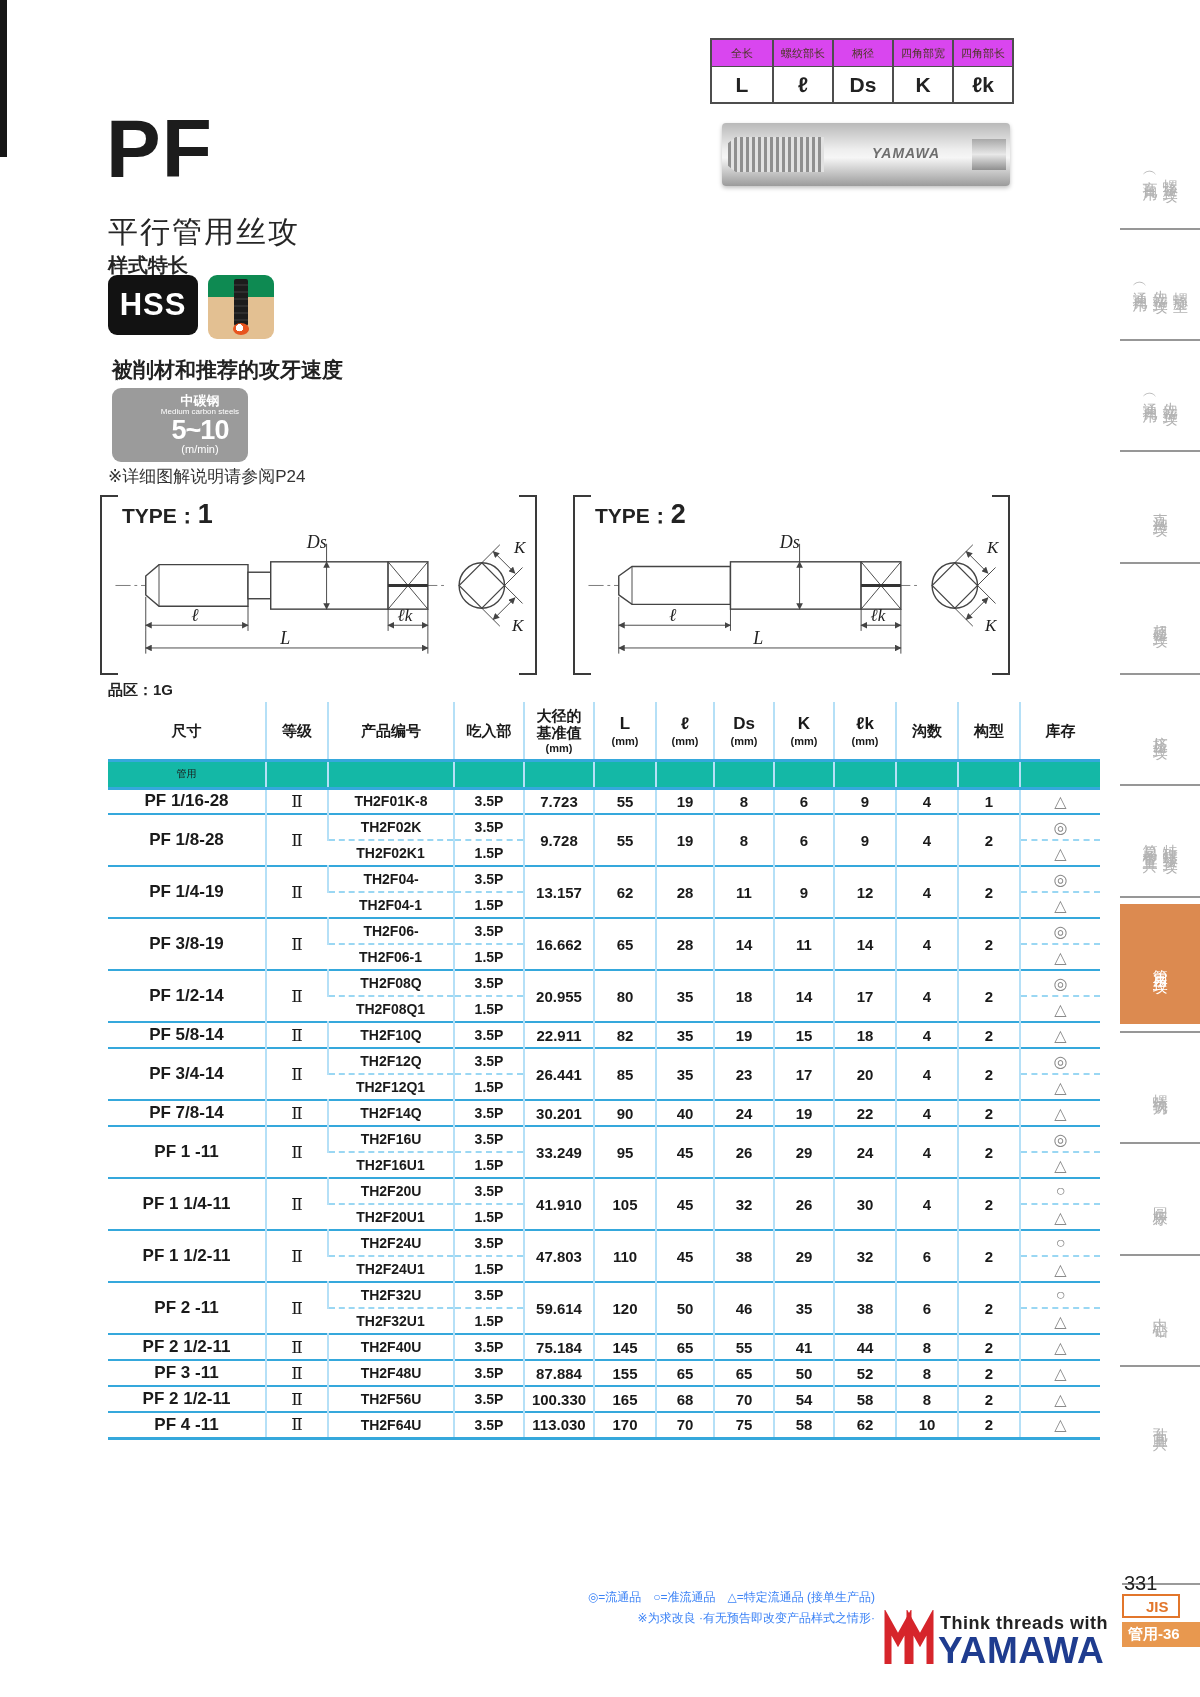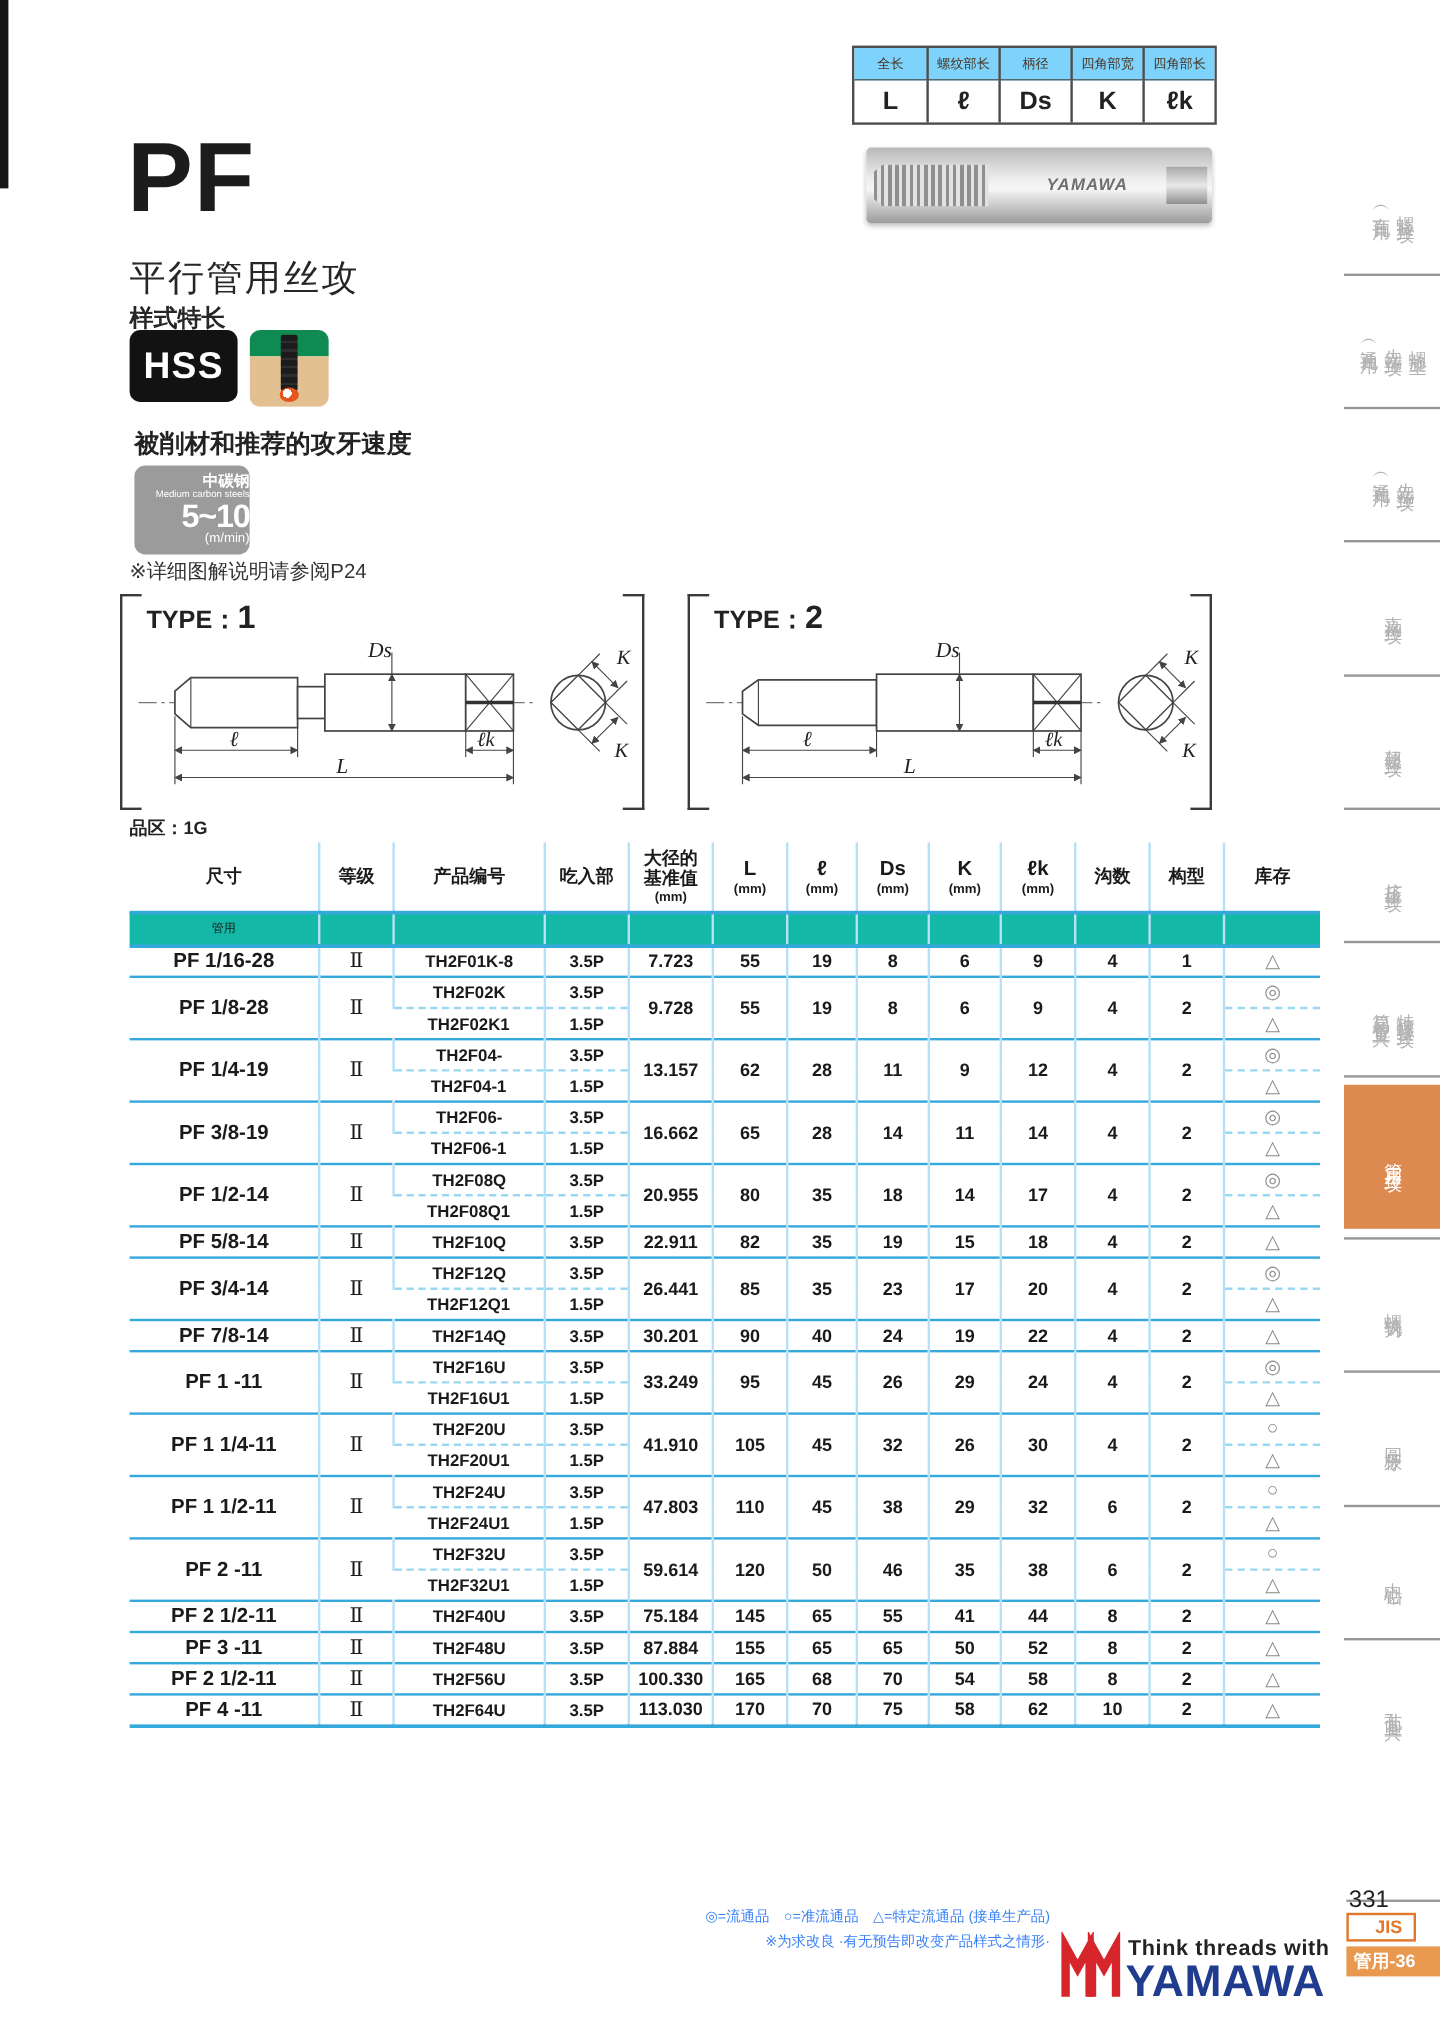--- a/index.html
+++ b/index.html
@@ -9,21 +9,21 @@
 
   
   .edge-strip{left:0;top:0;width:7px;height:157px;background:#161616;}
 
   
   .dim-legend{left:710px;top:38px;width:300px;border:2px solid #4d4d4d;background:#fff;}
   .dl-row{display:flex;}
   .dl-cell{width:60px;box-sizing:border-box;border-left:2px solid #4d4d4d;
            display:flex;align-items:center;justify-content:center;}
   .dl-cell:first-child{border-left:none;}
-  .dl-h{height:27px;background:#7dd3fc;font-size:11px;color:#4a3726;border-bottom:1px solid #4d4d4d;}
+  .dl-h{height:27px;background:#d946ef;font-size:11px;color:#4a3726;border-bottom:1px solid #4d4d4d;}
   .dl-v{height:35px;font-size:21px;font-weight:bold;color:#222;}
 
   
   .photo{left:722px;top:123px;width:288px;height:63px;border-radius:4px;
          background:linear-gradient(180deg,#b9b9b9 0%,#eeeeee 42%,#f6f6f6 55%,#9b9b9b 100%);
          box-shadow:0 2px 4px rgba(0,0,0,.25);overflow:hidden;}
   .photo .threads{position:absolute;left:6px;top:14px;width:96px;height:35px;
          background:repeating-linear-gradient(90deg,#8f8f8f 0 3px,#e2e2e2 3px 6px);
          clip-path:polygon(0 18%,8% 0,100% 0,100% 100%,8% 100%,0 82%);}
   .photo .shank-sq{position:absolute;right:4px;top:16px;width:34px;height:31px;
@@ -41,21 +41,21 @@
   .hole-icon{left:208px;top:275px;width:66px;height:64px;border-radius:9px;overflow:hidden;}
   .hole-icon .green{position:absolute;left:0;top:0;width:100%;height:34%;background:#0E8A52;}
   .hole-icon .wood{position:absolute;left:0;top:34%;width:100%;height:66%;background:#E3C092;}
   .hole-icon .tap{position:absolute;left:50%;top:6%;width:14px;height:74%;transform:translateX(-50%);
         background:repeating-linear-gradient(180deg,#1c1c1c 0 5px,#2e2e2e 5px 7px);border-radius:2px;}
   .hole-icon .chip{position:absolute;left:50%;bottom:6%;width:16px;height:12px;transform:translateX(-50%);
         background:radial-gradient(circle at 40% 40%,#ffffff 0 30%,#E8541E 31% 70%,#c23a10 100%);border-radius:50%;}
 
   .speed-h{left:112px;top:356px;font-size:21px;font-weight:bold;color:#222;}
   .speed-box{left:112px;top:388px;width:96px;height:74px;background:#9B9B9B;border-radius:9px;color:#fff;
-        display:flex;flex-direction:column;align-items:flex-end;justify-content:center;line-height:1.05;}
+        display:flex;flex-direction:column;align-items:center;justify-content:center;line-height:1.05;padding-left:40px;}
   .speed-box .m-cn{font-size:13px;font-weight:bold;}
   .speed-box .m-en{font-size:8px;}
   .speed-box .rng{font-size:27px;font-weight:bold;letter-spacing:-1px;}
   .speed-box .unit{font-size:11px;}
   .pnote{left:108px;top:465px;font-size:17px;color:#333;}
 
   
   .tbox{top:495px;width:437px;height:180px;}
   .tbox.t1{left:100px;} .tbox.t2{left:573px;}
   .tbox .br-l,.tbox .br-r{position:absolute;top:0;bottom:0;width:16px;border:2px solid #3a3a3a;}

